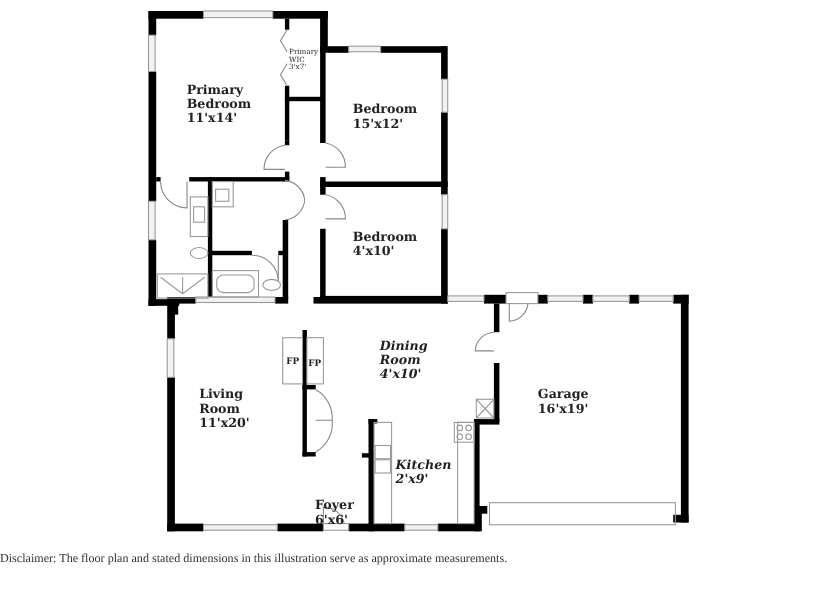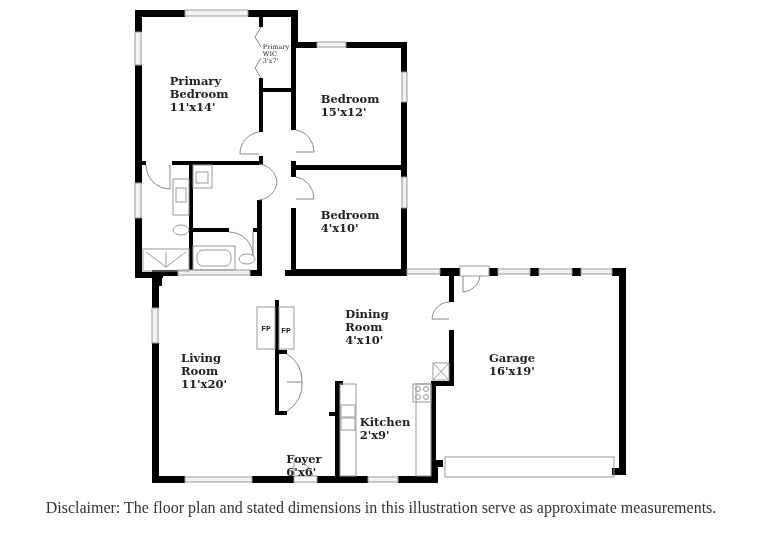--- a/index.html
+++ b/index.html
@@ -4,22 +4,22 @@
 <style>
   html, body { margin: 0; padding: 0; background: #ffffff; }
   body { width: 762px; height: 554px; position: relative; overflow: hidden; font-family: "DejaVu Serif", "Liberation Serif", serif; }
   #plan { position: absolute; left: 0; top: 0; width: 762px; height: 554px; }
   .wall { fill: #000; }
   .thin { fill: none; stroke: #999; stroke-width: 1; }
   .win { fill: #f2f2f2; stroke: #999; stroke-width: 1; }
   .door-arc { fill: none; stroke: #888; stroke-width: 1; }
   .label { position: absolute; text-align: left; font-weight: bold; color: #222; line-height: 13px; font-size: 11.5px; transform: translateX(-50%); white-space: nowrap; }
   .label.small { font-size: 6.5px; line-height: 7px; font-weight: normal; }
-  .label.fp { font-size: 8px; line-height: 9px; font-family: Liberation Mono, monospace; }
-  .disclaimer { position: absolute; left: 0; width: 762px; text-align: center; top: 501px; font-size: 16px; line-height: 14px; color: #333; font-family: "Liberation Serif", "DejaVu Serif", serif; }
+  .label.fp { font-size: 8px; line-height: 9px; }
+  .disclaimer { position: absolute; left: 0; width: 762px; top: 501px; font-size: 11px; line-height: 14px; color: #333; font-family: "Liberation Serif", "DejaVu Serif", serif; }
 </style>
 </head>
 <body>
 
 <svg id="plan" viewBox="0 0 762 554" xmlns="http://www.w3.org/2000/svg">
 
   <g>
 
     <rect class="wall" x="135" y="10" width="50" height="7"></rect>
     <rect class="wall" x="248" y="10" width="50" height="7"></rect>
@@ -211,27 +211,27 @@
   <div>Bedroom</div>
   <div>4'x10'</div>
 </div>
 
 <div class="label" style="left:204px; top:352px;">
   <div>Living</div>
   <div>Room</div>
   <div>11'x20'</div>
 </div>
 
-<div class="label" style="left:367px; top:308px;">
+<div class="label" style="left:367px; top:308px;font-style:italic;">
   <div>Dining</div>
   <div>Room</div>
   <div>4'x10'</div>
 </div>
 
-<div class="label" style="left:385px; top:416px;">
+<div class="label" style="left:385px; top:416px;font-style:italic;">
   <div>Kitchen</div>
   <div>2'x9'</div>
 </div>
 
 <div class="label" style="left:304px; top:453px;">
   <div>Foyer</div>
   <div>6'x6'</div>
 </div>
 
 <div class="label" style="left:512px; top:352px;">

